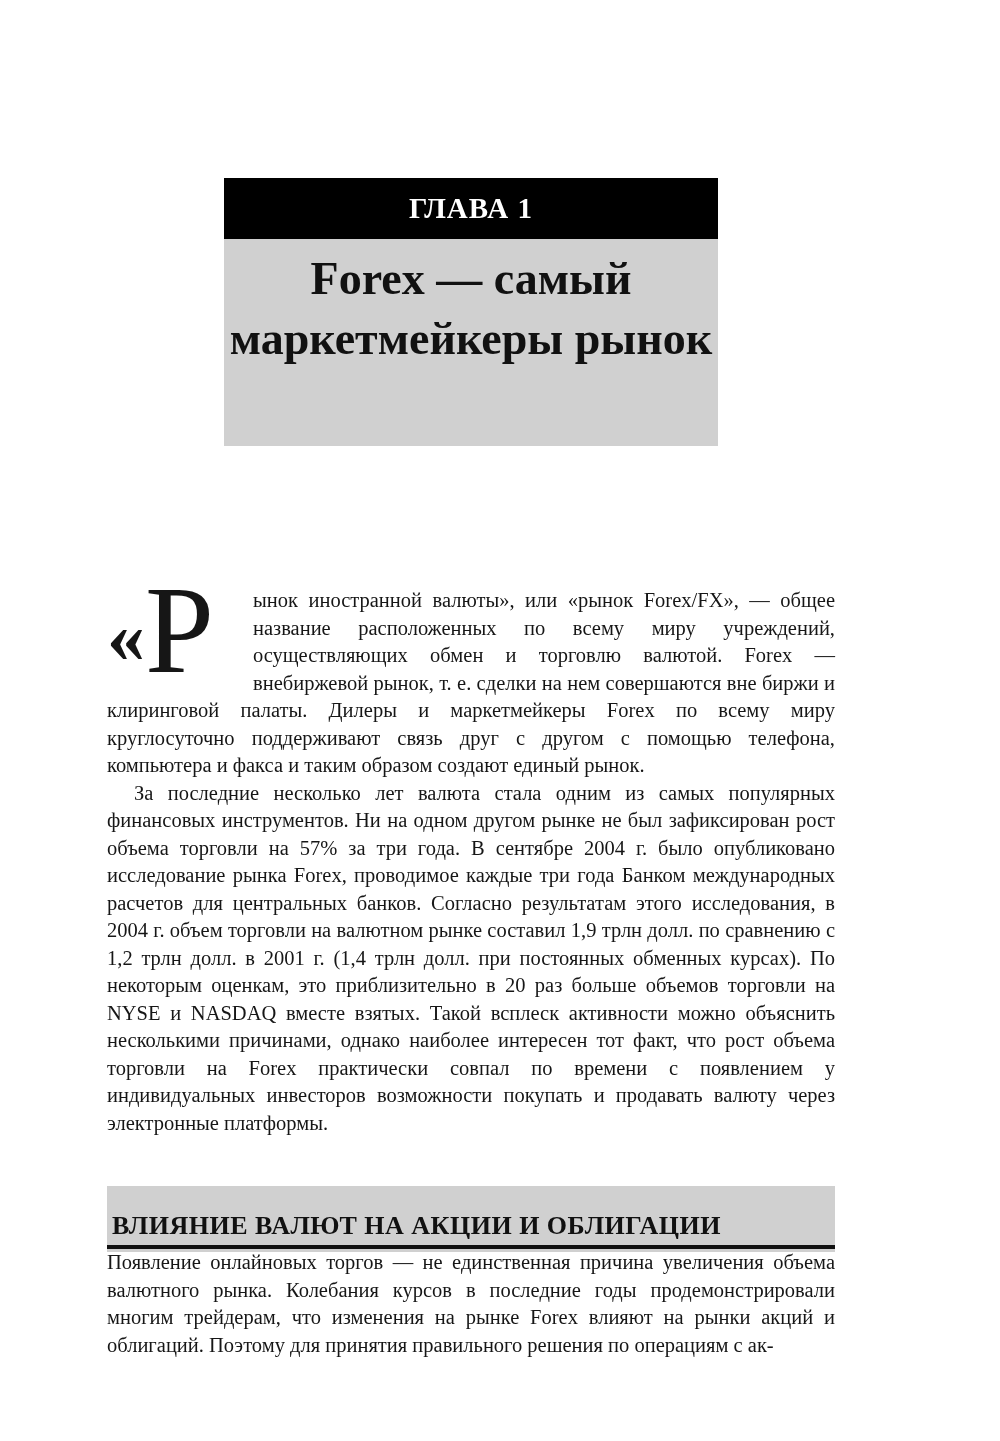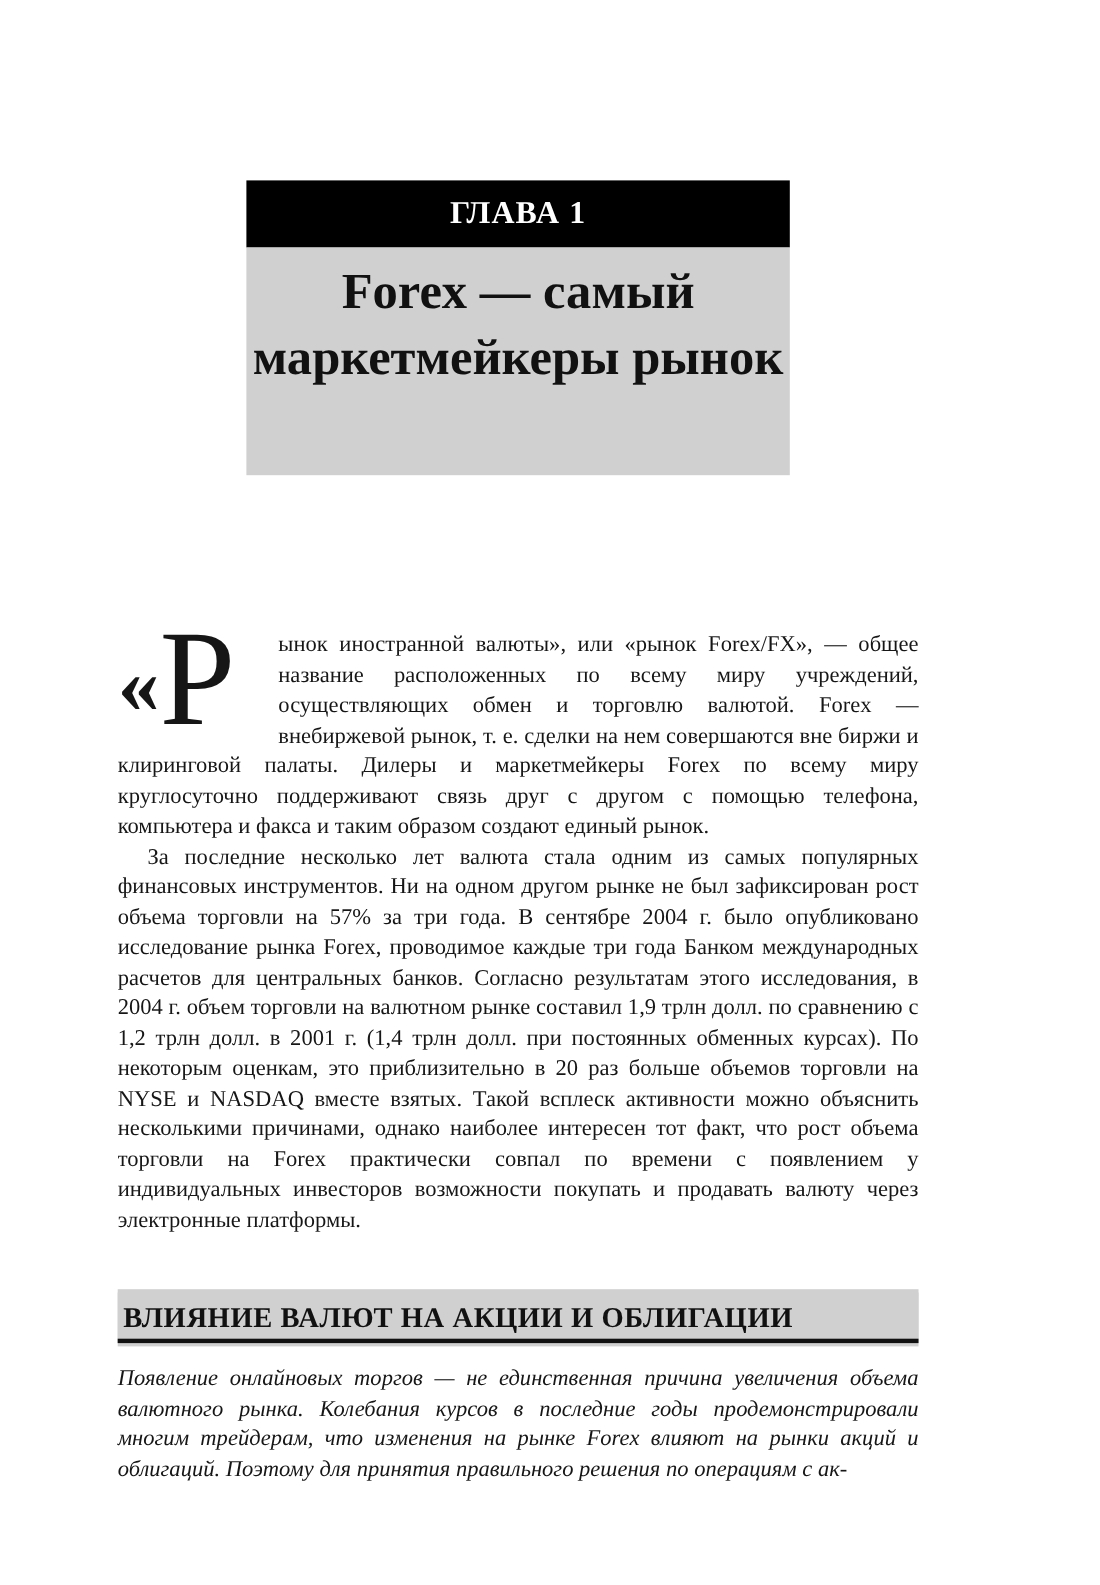--- a/index.html
+++ b/index.html
@@ -12,21 +12,21 @@
     width: 1000px;
     height: 1441px;
     background: #ffffff;
     overflow: hidden;
     font-family: "Liberation Serif", "DejaVu Serif", serif;
     color: #161616;
   }
   .column {
     position: absolute;
     left: 107px;
-    top: 0;
+    top: 14px;
     width: 728px;
   }
   
   .chapter-head {
     margin: 164px auto 0 auto;
     width: 494px;
   }
   .chapter-band {
     background: #000000;
     height: 61px;
@@ -88,30 +88,28 @@
     font-size: 124px;
     line-height: 83px;
     font-weight: 400;
   }
   
   .section-heading {
     margin: 49px 0 0 0;
     background: #d0d0d0;
     border-bottom: 4px solid #111111;
     box-shadow: 0 3px 0 0 #d0d0d0;
-    padding: 10px 0 4px 5px;
+    padding: 24px 0 4px 5px;
     font-size: 26px;
     font-weight: bold;
     line-height: 31px;
     color: #111111;
     letter-spacing: 0.5px;
   }
   .section-para {
-    margin-top: 19px;
-    font-style: italic;
   }
 </style>
 </head>
 <body>
 
 <div class="page">
   <div class="column">
 
     <header class="chapter-head">
       <div class="chapter-band">

